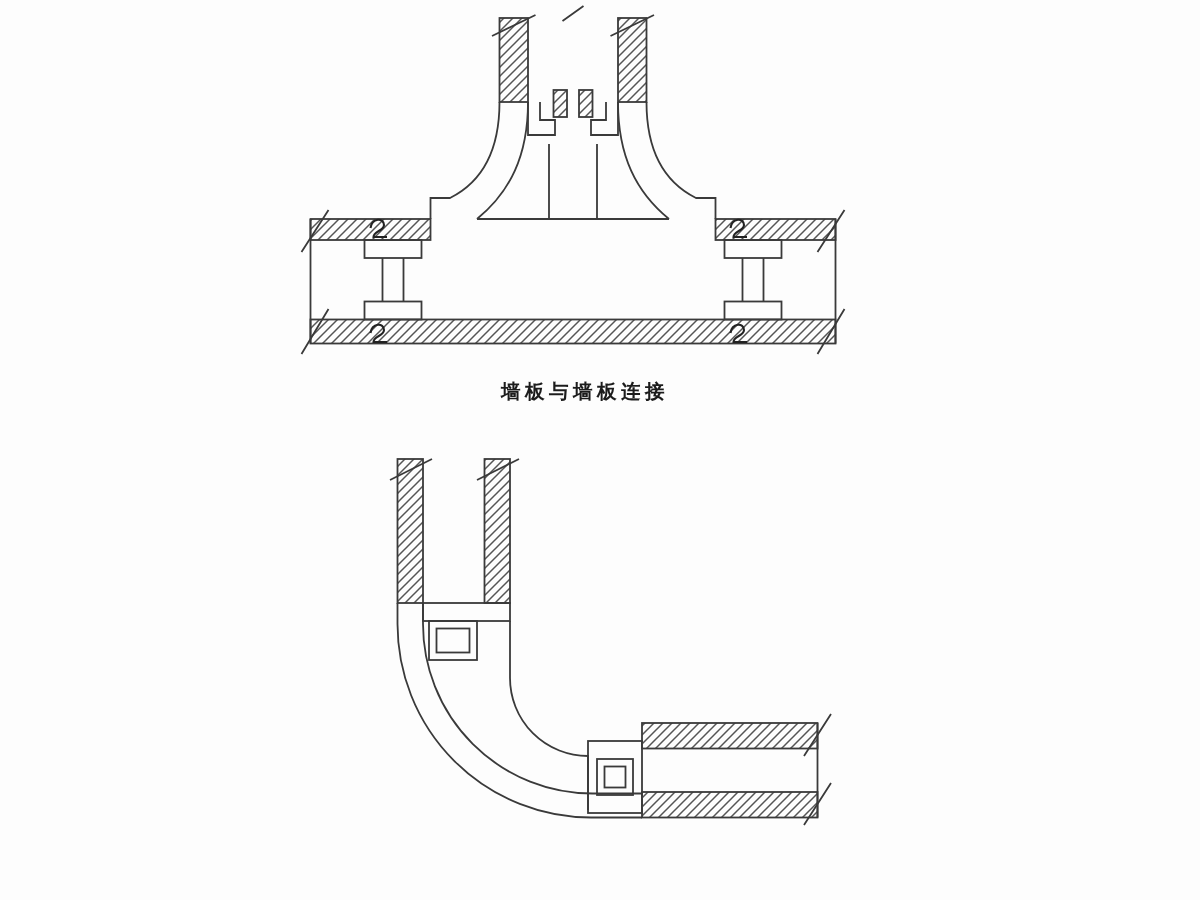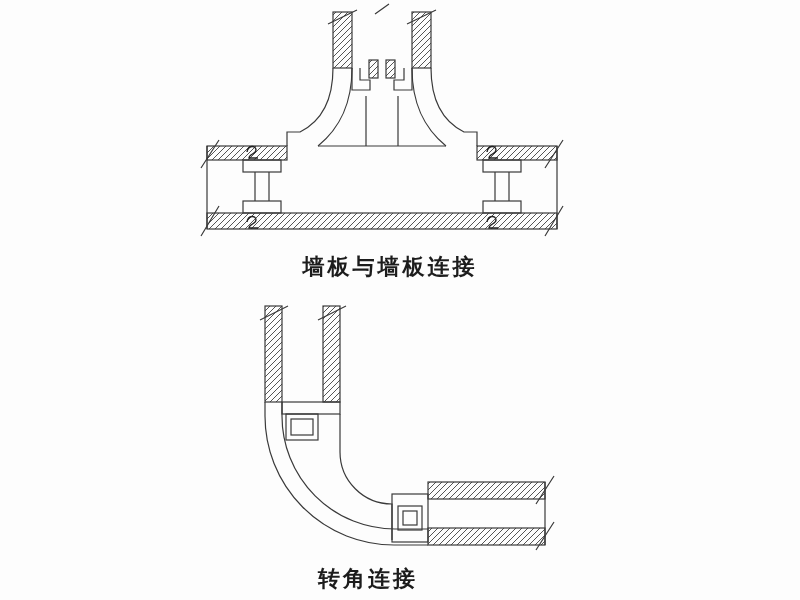--- a/index.html
+++ b/index.html
@@ -18,21 +18,21 @@
     background: #fdfdfd;
   }
   svg.drawing {
     position: absolute;
     left: 0;
     top: 0;
   }
   .caption {
     position: absolute;
     text-align: center;
-    font-size: 22px;
+    font-size: 13px;
     font-weight: 700;
     letter-spacing: 3px;
     color: #1c1c1c;
   }
   .caption.upper { left: 258px; top: 252px; width: 264px; }
   .caption.lower { left: 266px; top: 564px; width: 204px; }
 </style>
 </head>
 <body>
 
@@ -130,15 +130,14 @@
         <rect x="428" y="528" width="117" height="17" fill="url(#hatch)"></rect>
         <path d="M545,482 L545,545"></path>
 
         <path d="M536,504 L554,476 M536,550 L554,522"></path>
       </g>
     </g>
   </svg>
 
   <div class="caption upper">墙板与墙板连接</div>
 
-  <div class="caption lower">转角连接</div>
 
 </div>
 
 </body></html>

